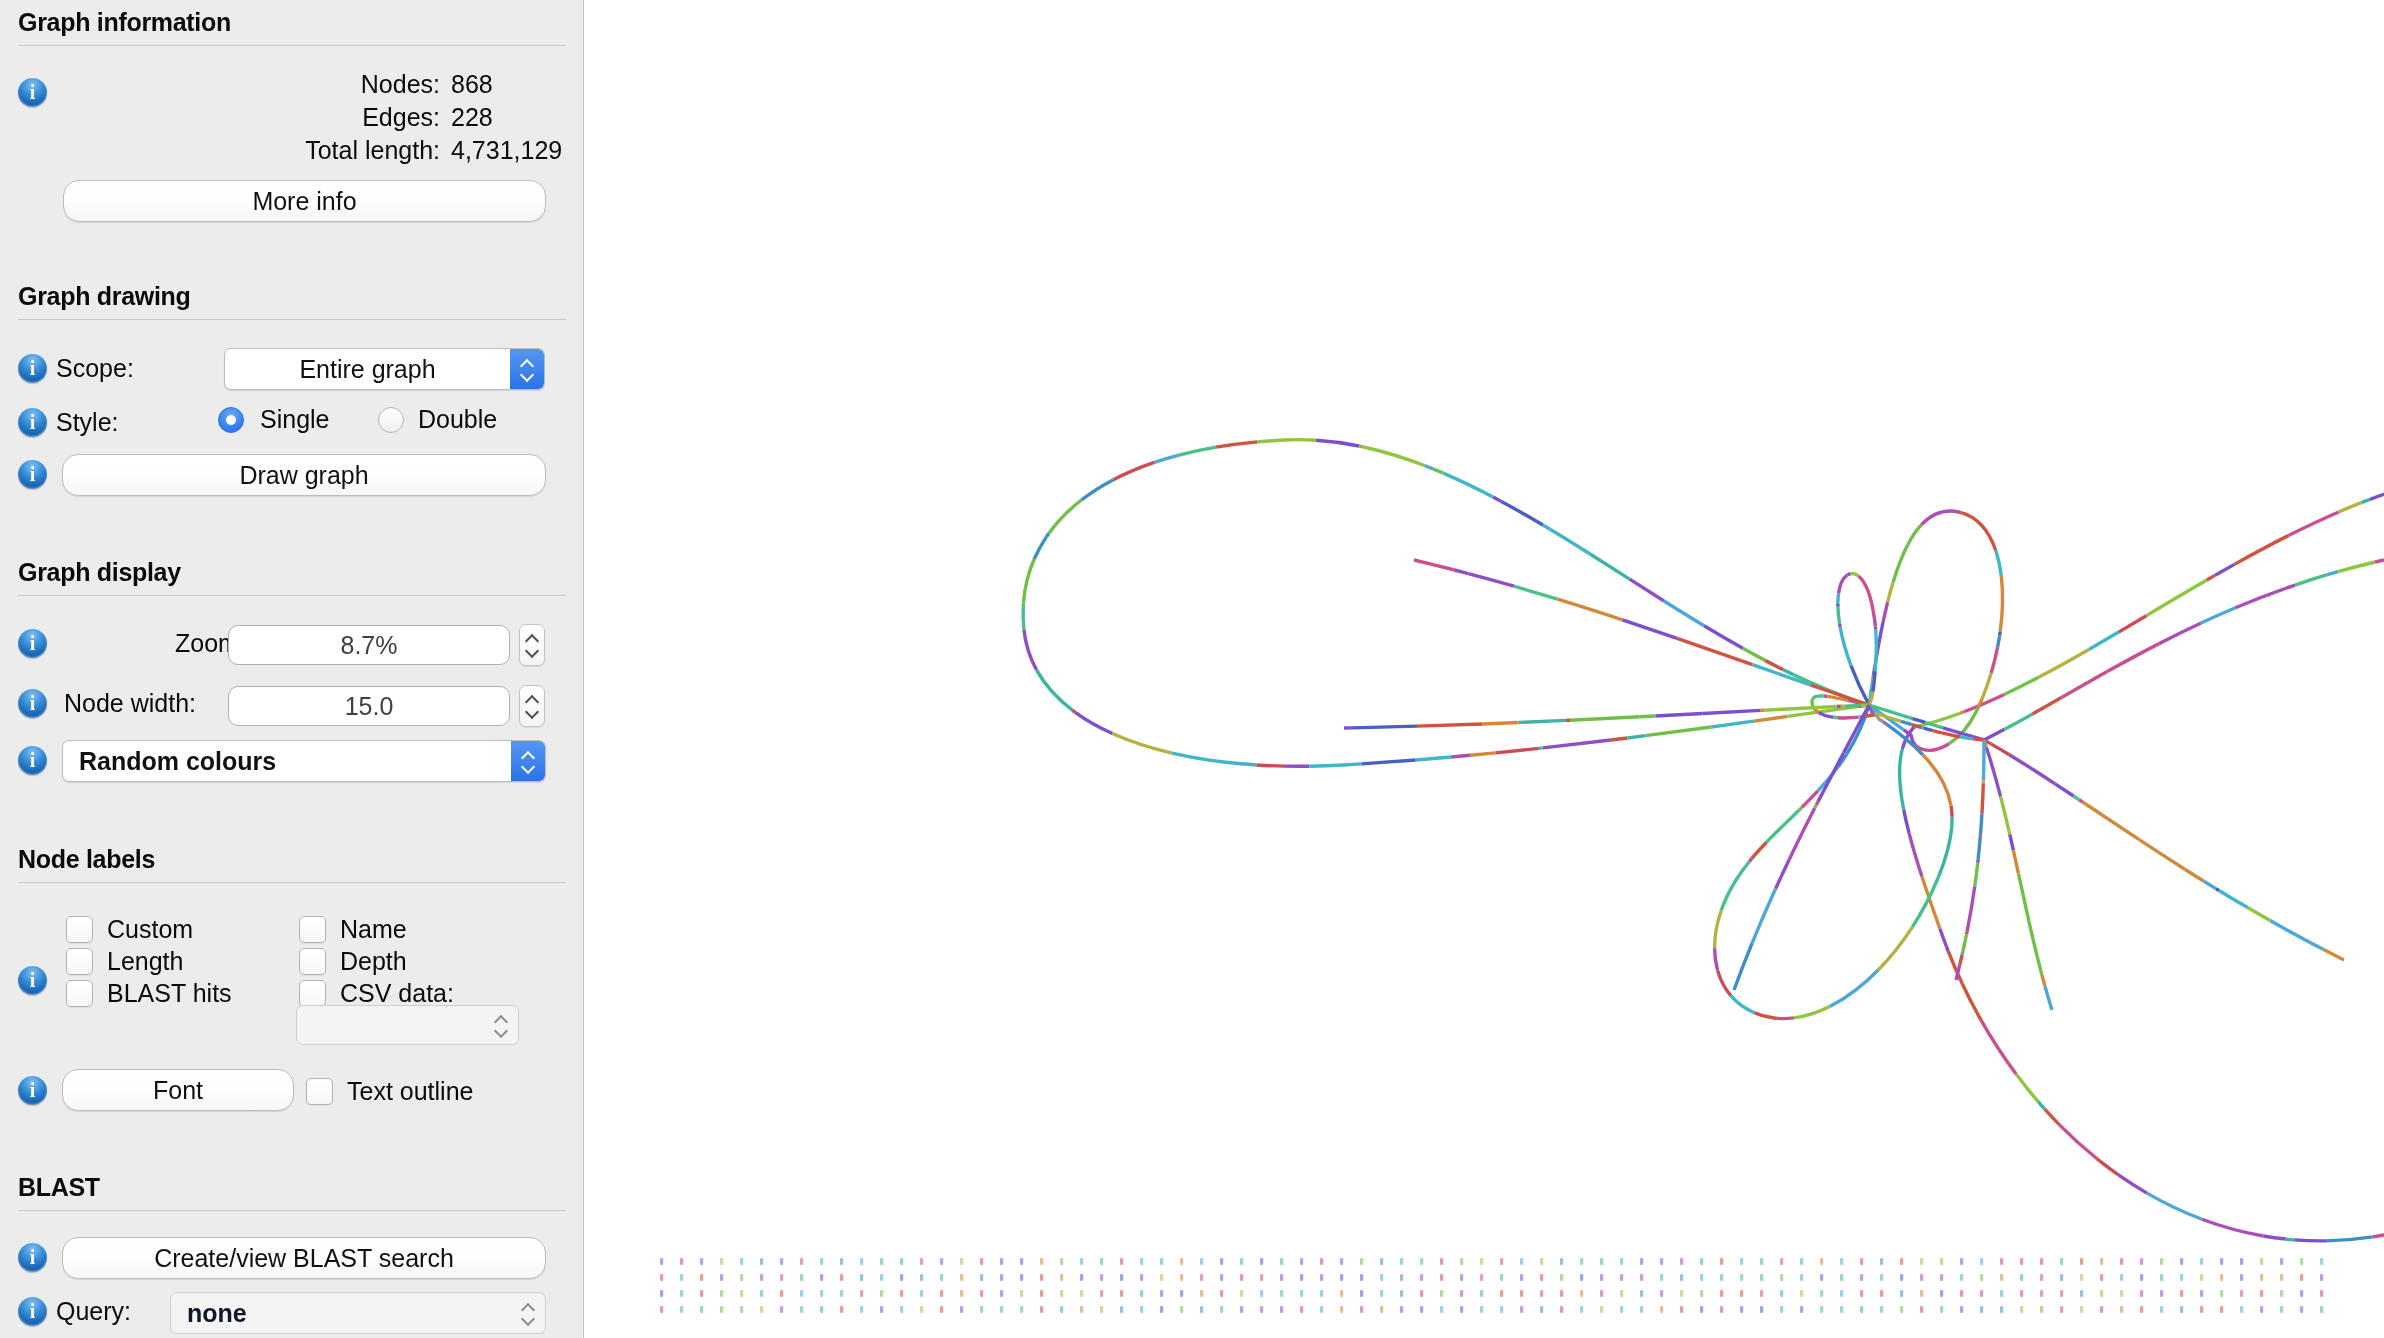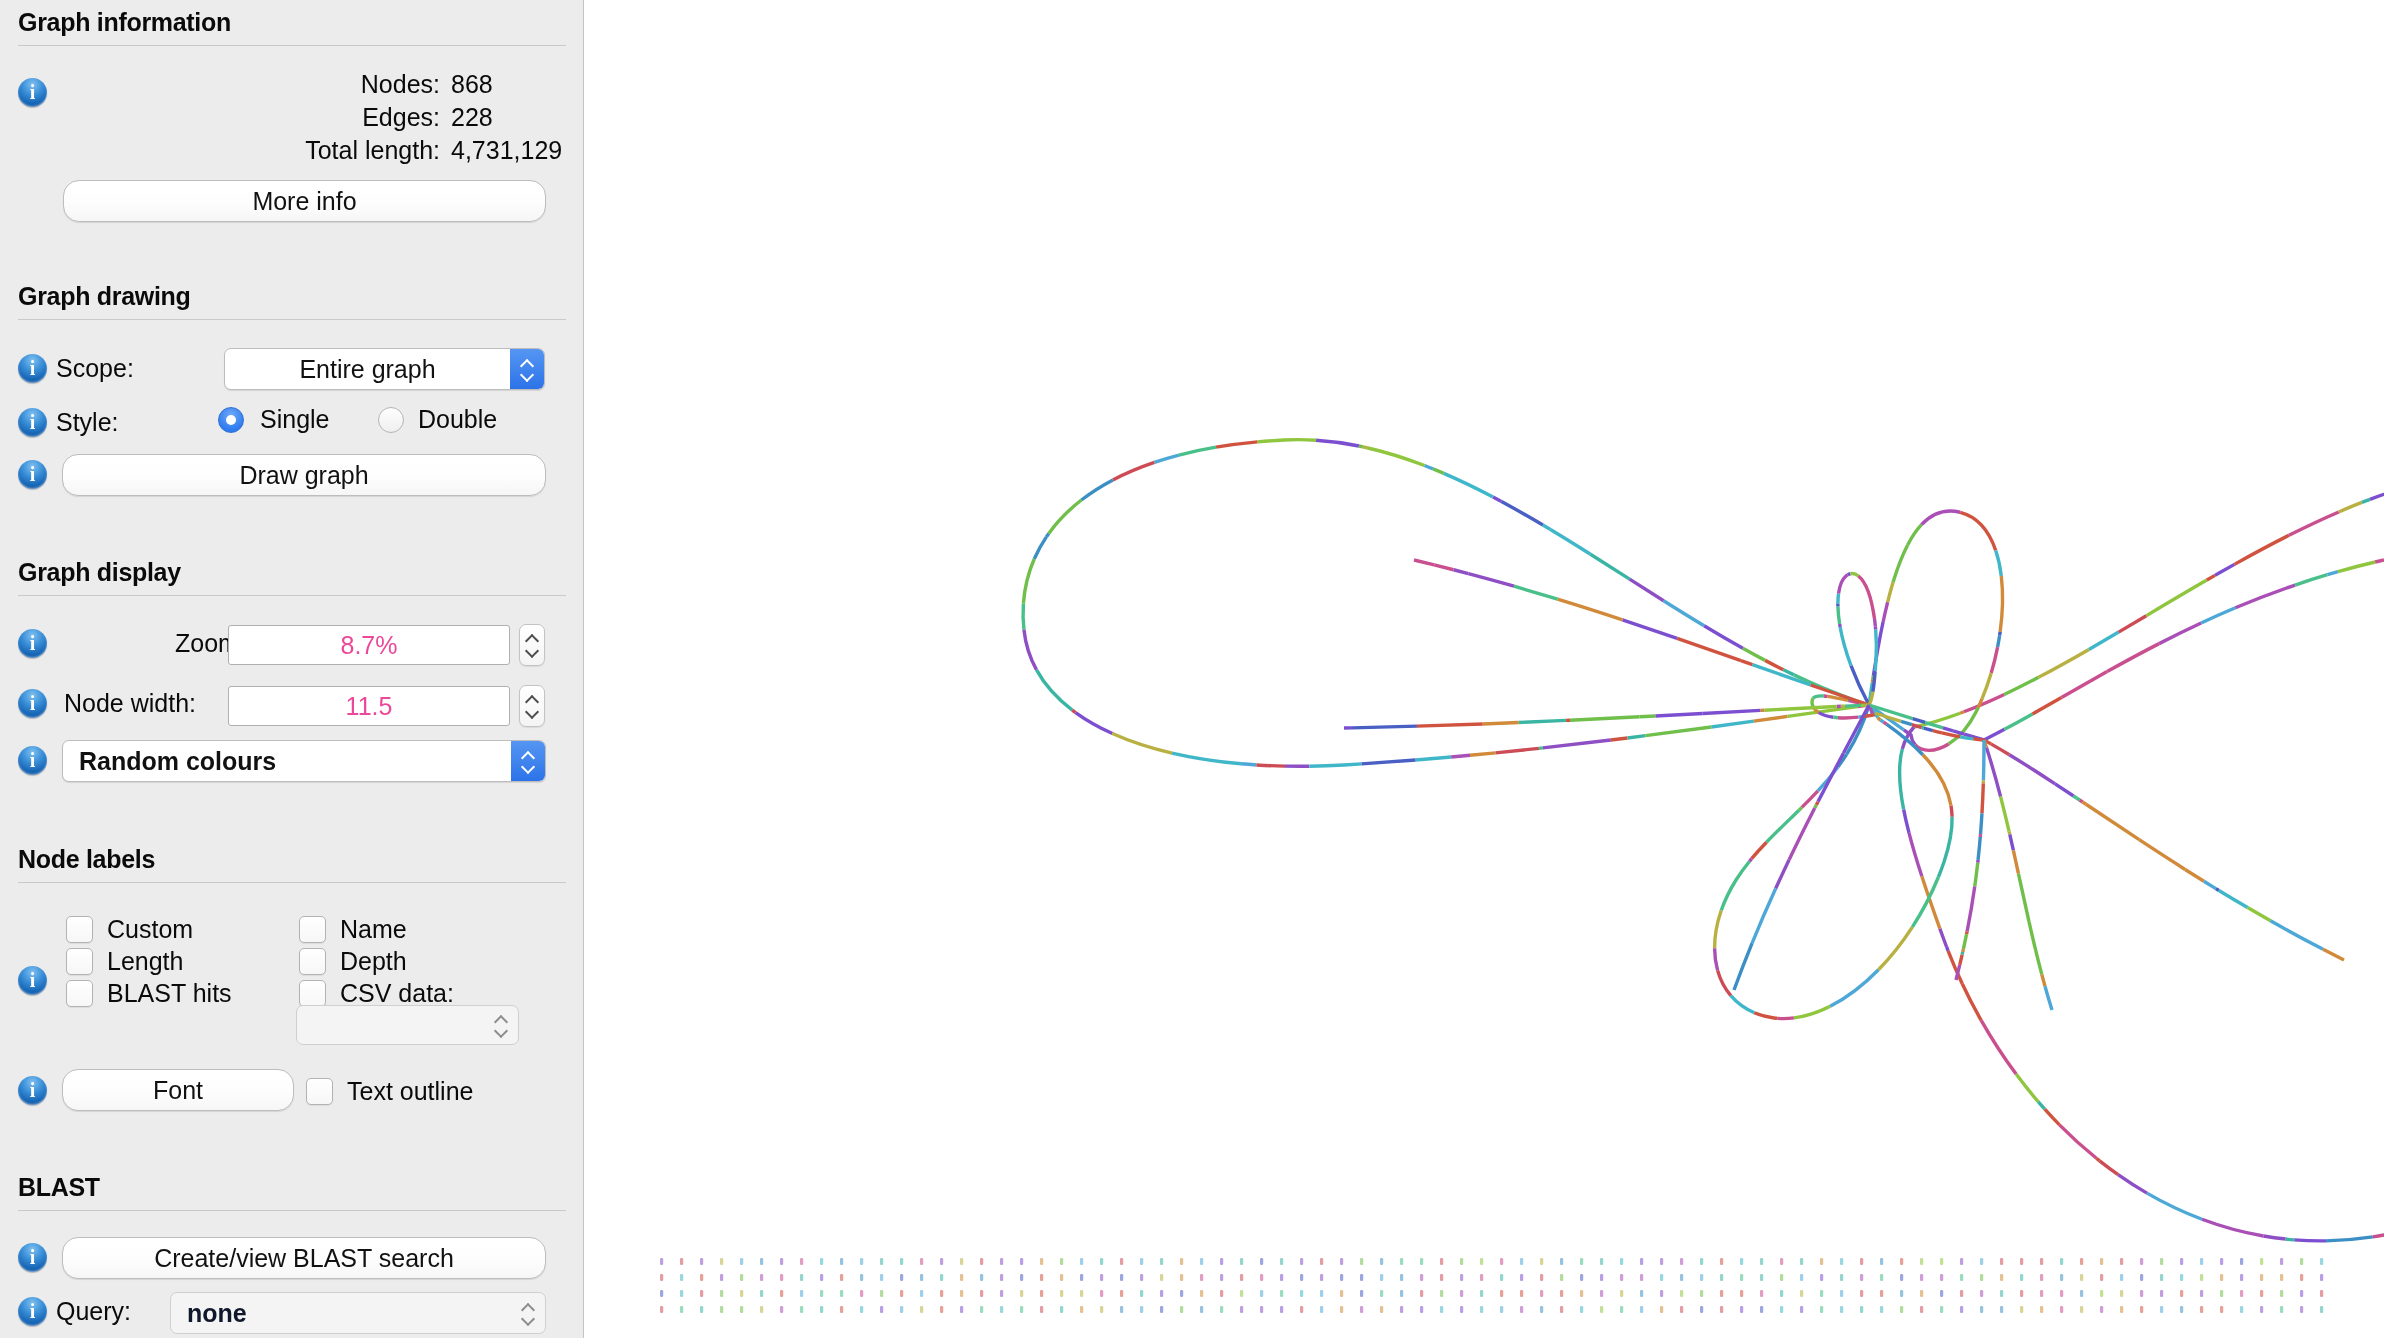--- a/index.html
+++ b/index.html
@@ -74,25 +74,25 @@
     line-height: 1;
     display: flex; align-items: center; justify-content: center;
     height: 42px;
     cursor: default;
   }
 
   
   .tfield {
     background: #ffffff;
     border: 1px solid #b0b0b0;
-    border-radius: 3px;
+    border-radius: 10px;
     height: 40px;
     display: flex; align-items: center; justify-content: center;
     font-size: 25px;
-    color: #ec4899;
+    color: #404040;
   }
 
   
   .stepper {
     width: 26px; height: 42px;
     background: linear-gradient(#ffffff, #f4f4f4);
     border: 1px solid #c3c3c3;
     border-radius: 7px;
     display: flex; flex-direction: column;
     align-items: center; justify-content: center;
@@ -269,21 +269,21 @@
   <div class="tfield" style="position:absolute;left:228px;top:625px;width:282px;">8.7%</div>
   <div class="stepper" style="position:absolute;left:519px;top:624px;">
     <span class="chev"></span>
     <span class="chev down"></span>
   </div>
 
   <div style="position:absolute;left:18px;top:689px;">
       <div class="info-icon"></div>
     </div>
   <div class="lbl" style="position:absolute;left:64px;top:689px;">Node width:</div>
-  <div class="tfield" style="position:absolute;left:228px;top:686px;width:282px;">11.5</div>
+  <div class="tfield" style="position:absolute;left:228px;top:686px;width:282px;">15.0</div>
   <div class="stepper" style="position:absolute;left:519px;top:685px;">
     <span class="chev"></span>
     <span class="chev down"></span>
   </div>
 
   <div style="position:absolute;left:18px;top:746px;">
       <div class="info-icon"></div>
     </div>
   <div class="combo" style="position:absolute;left:62px;top:740px;width:484px;">
     <span class="combo-text left">Random colours</span>

